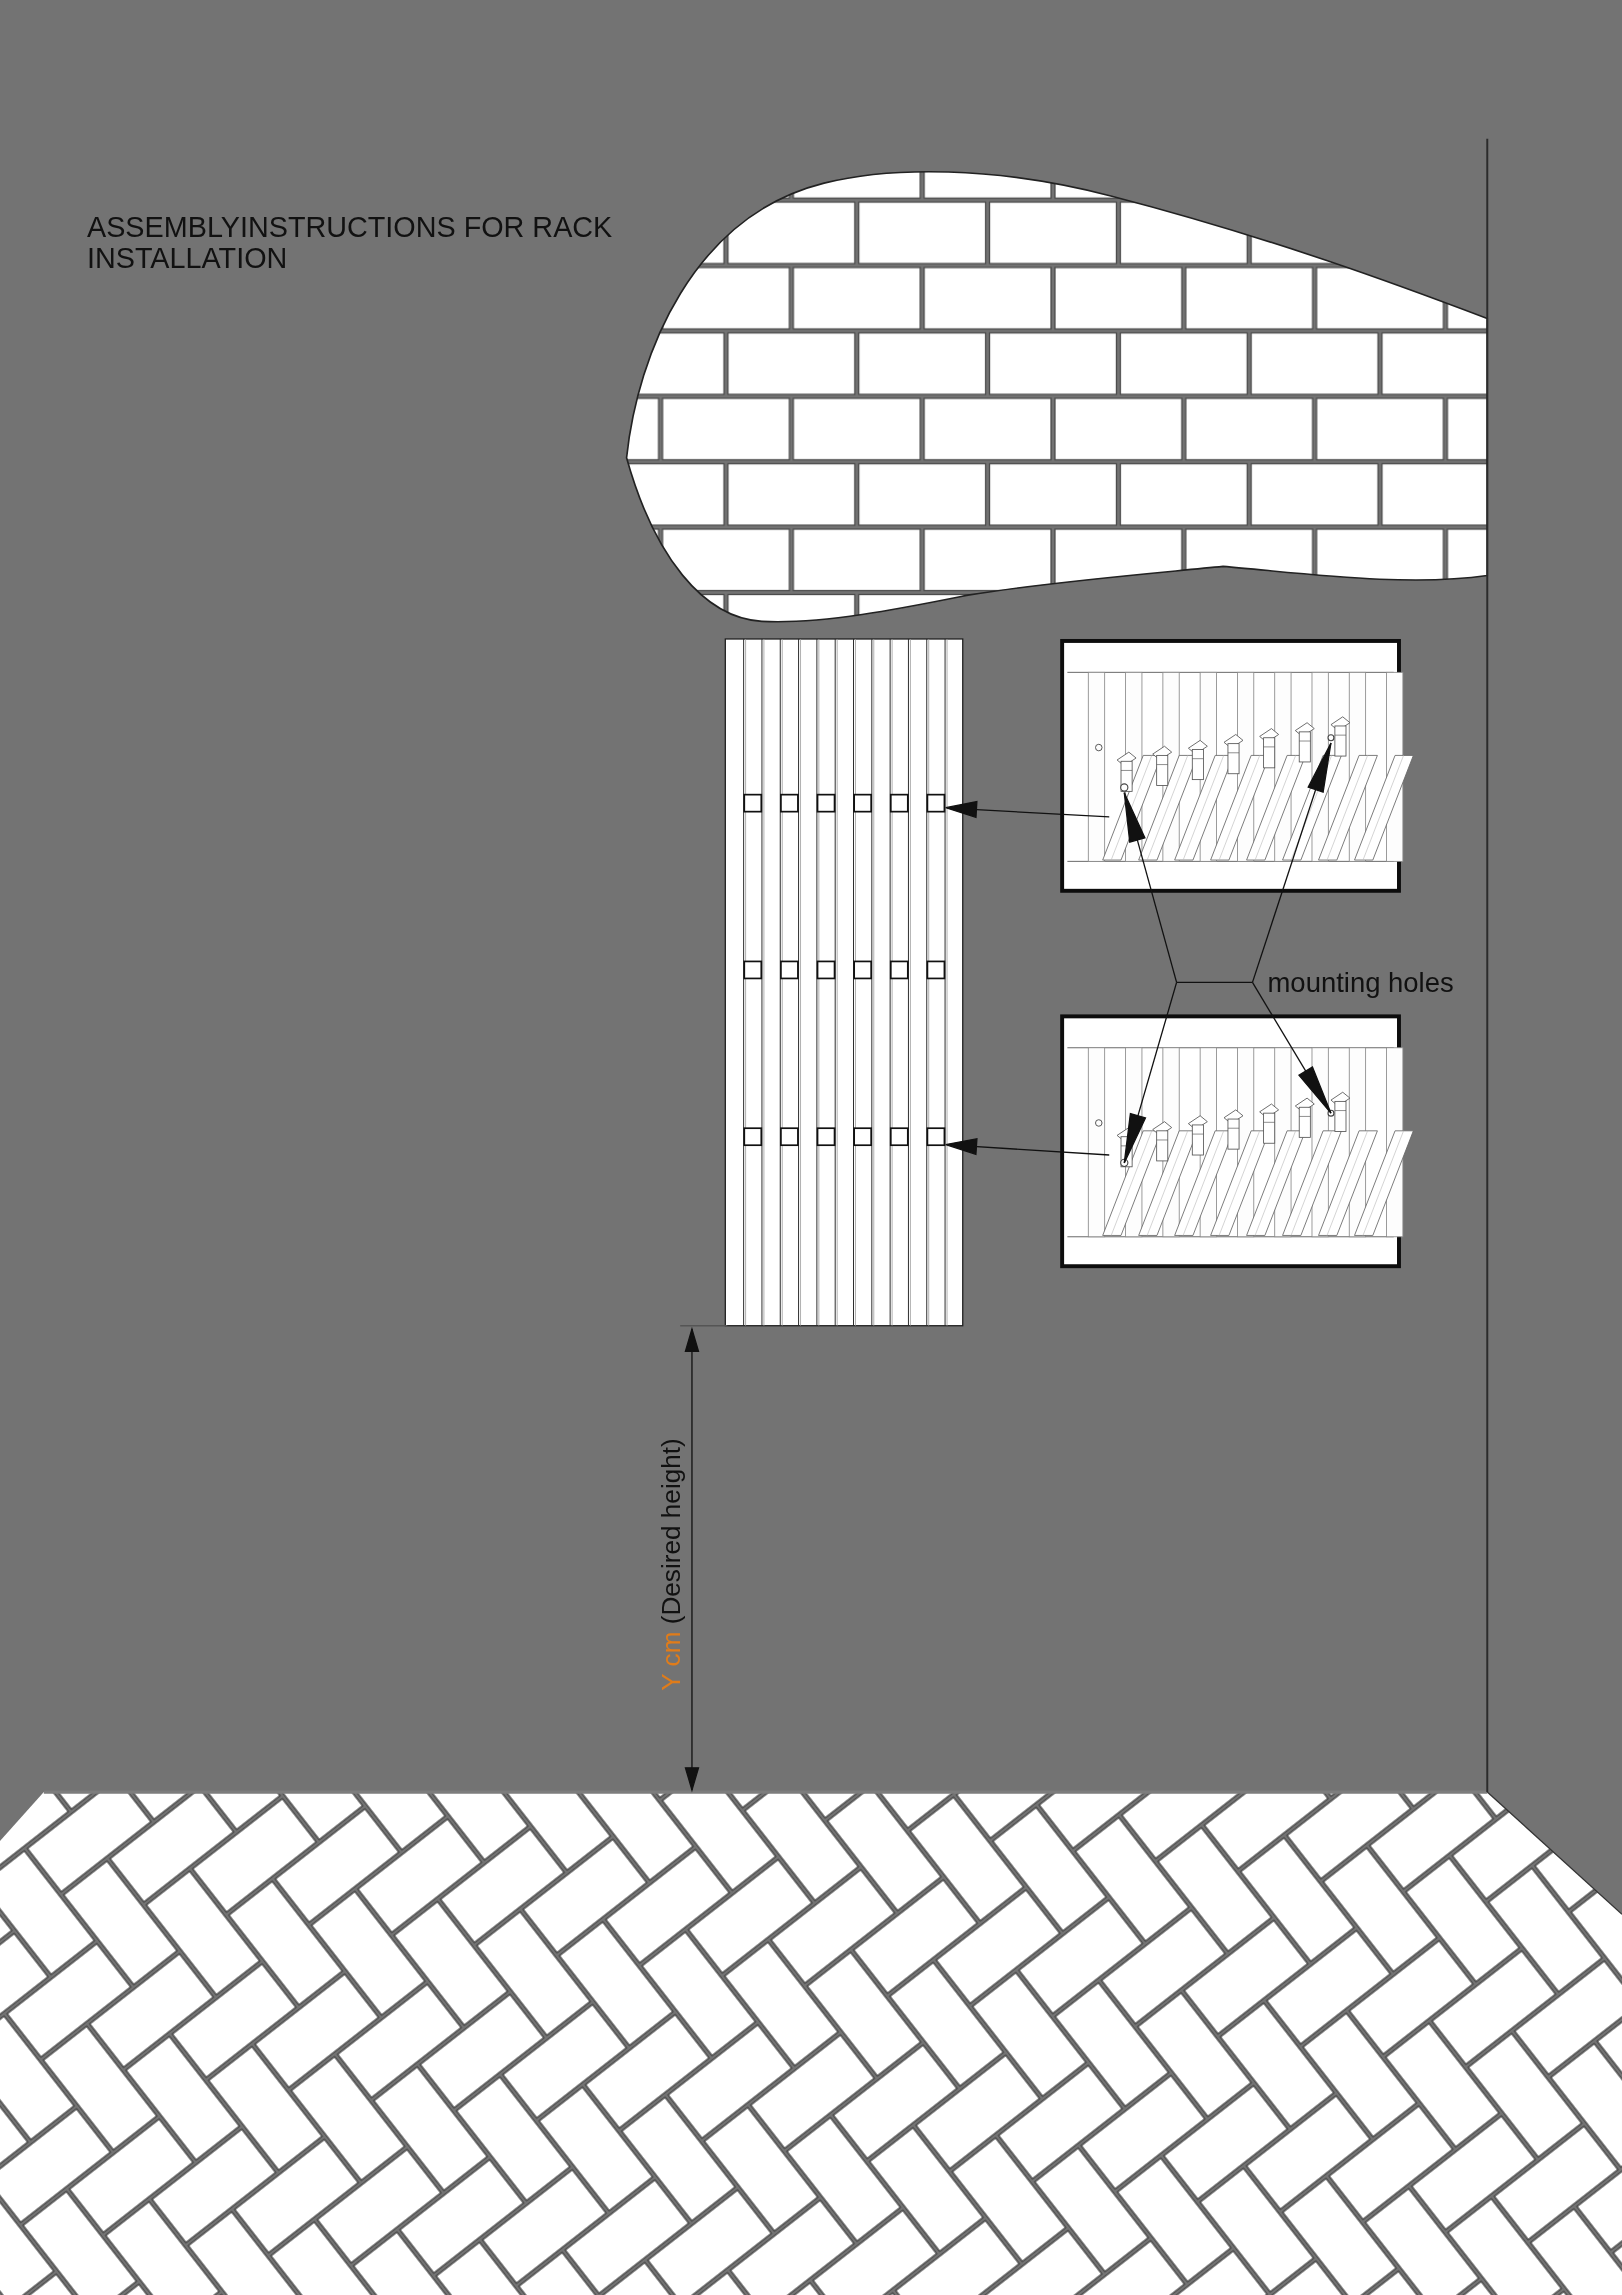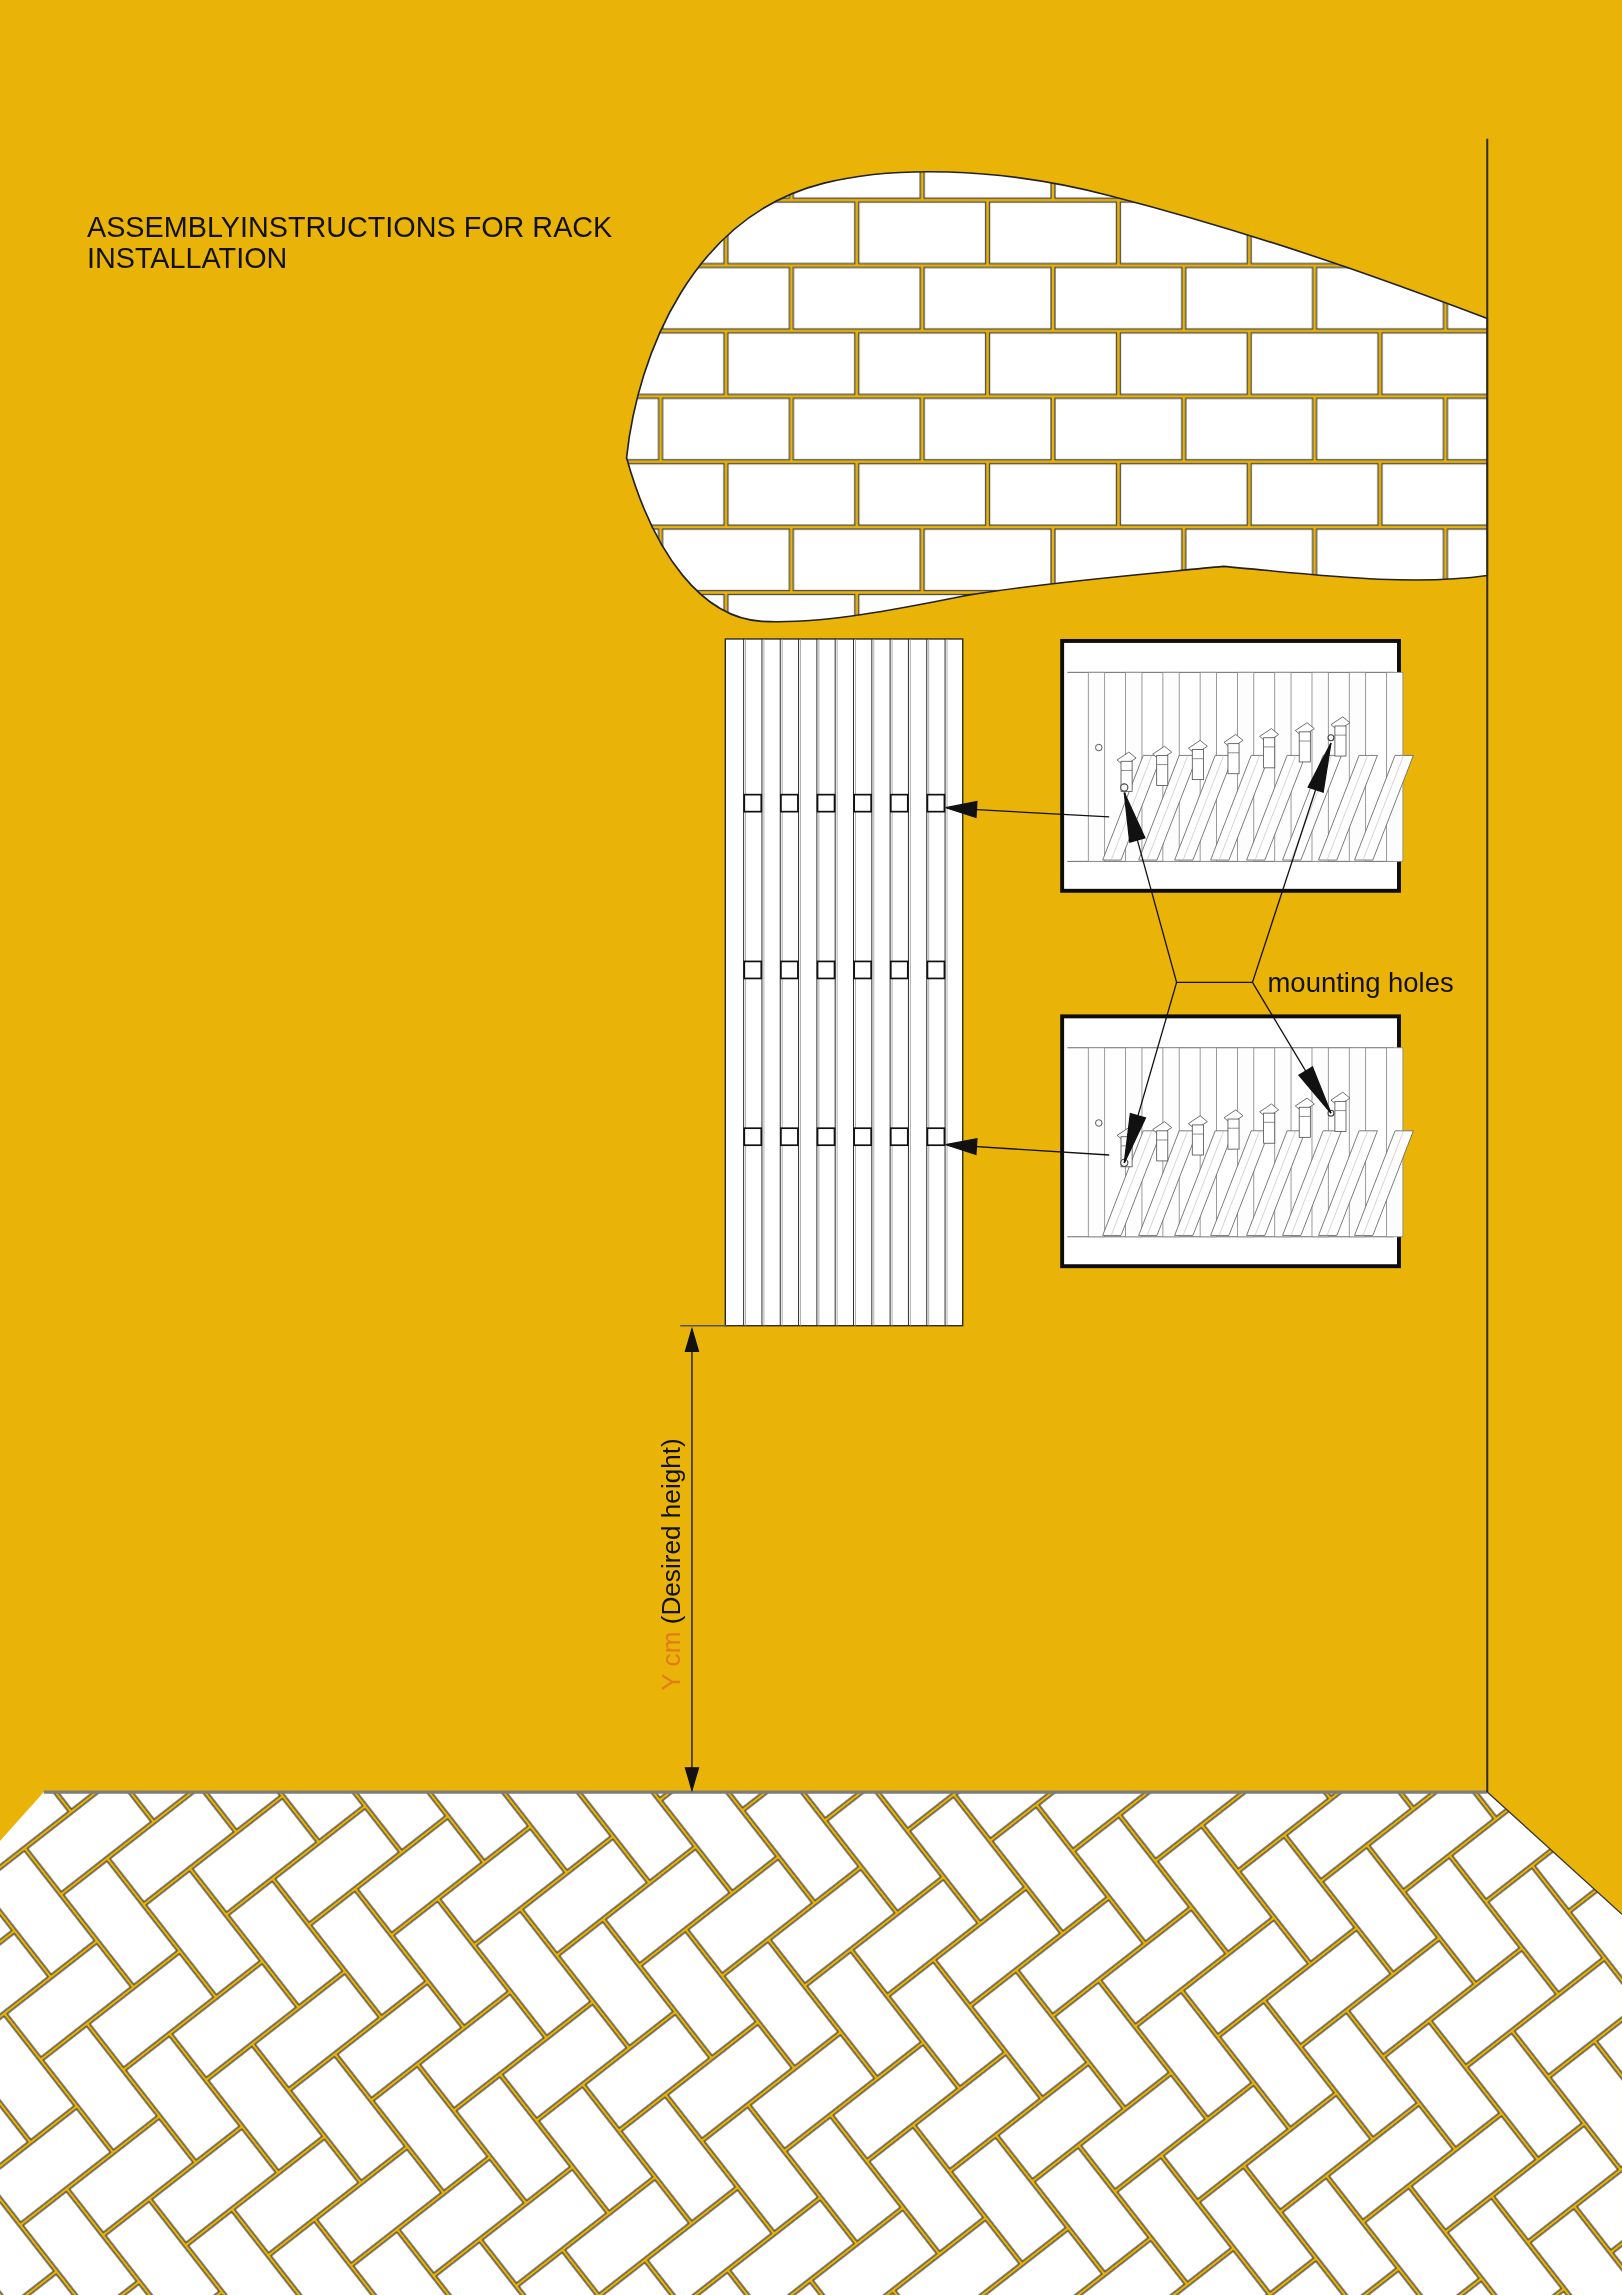--- a/index.html
+++ b/index.html
@@ -1,16 +1,16 @@
 <!DOCTYPE html>
 <html style="--accent: #E07C1A;font-size:10.5px"><head>
 <meta charset="utf-8">
 <style>
   html,body{margin:0;padding:0;background:#fff;}
-  .page{position:relative;width:1622px;height:2295px;background:#eab308;overflow:hidden;}
+  .page{position:relative;width:1622px;height:2295px;background:#737373;overflow:hidden;}
   svg{position:absolute;left:0;top:0;}
   text{font-family:"Liberation Sans", sans-serif; fill:#111;}
   .t44{font-size:44px;}
   .t42{font-size:42px;}
   .t40{font-size:40px;}
   .orange{fill:var(--accent,#E07C1A);}
 </style>
 </head>
 <body>
 

